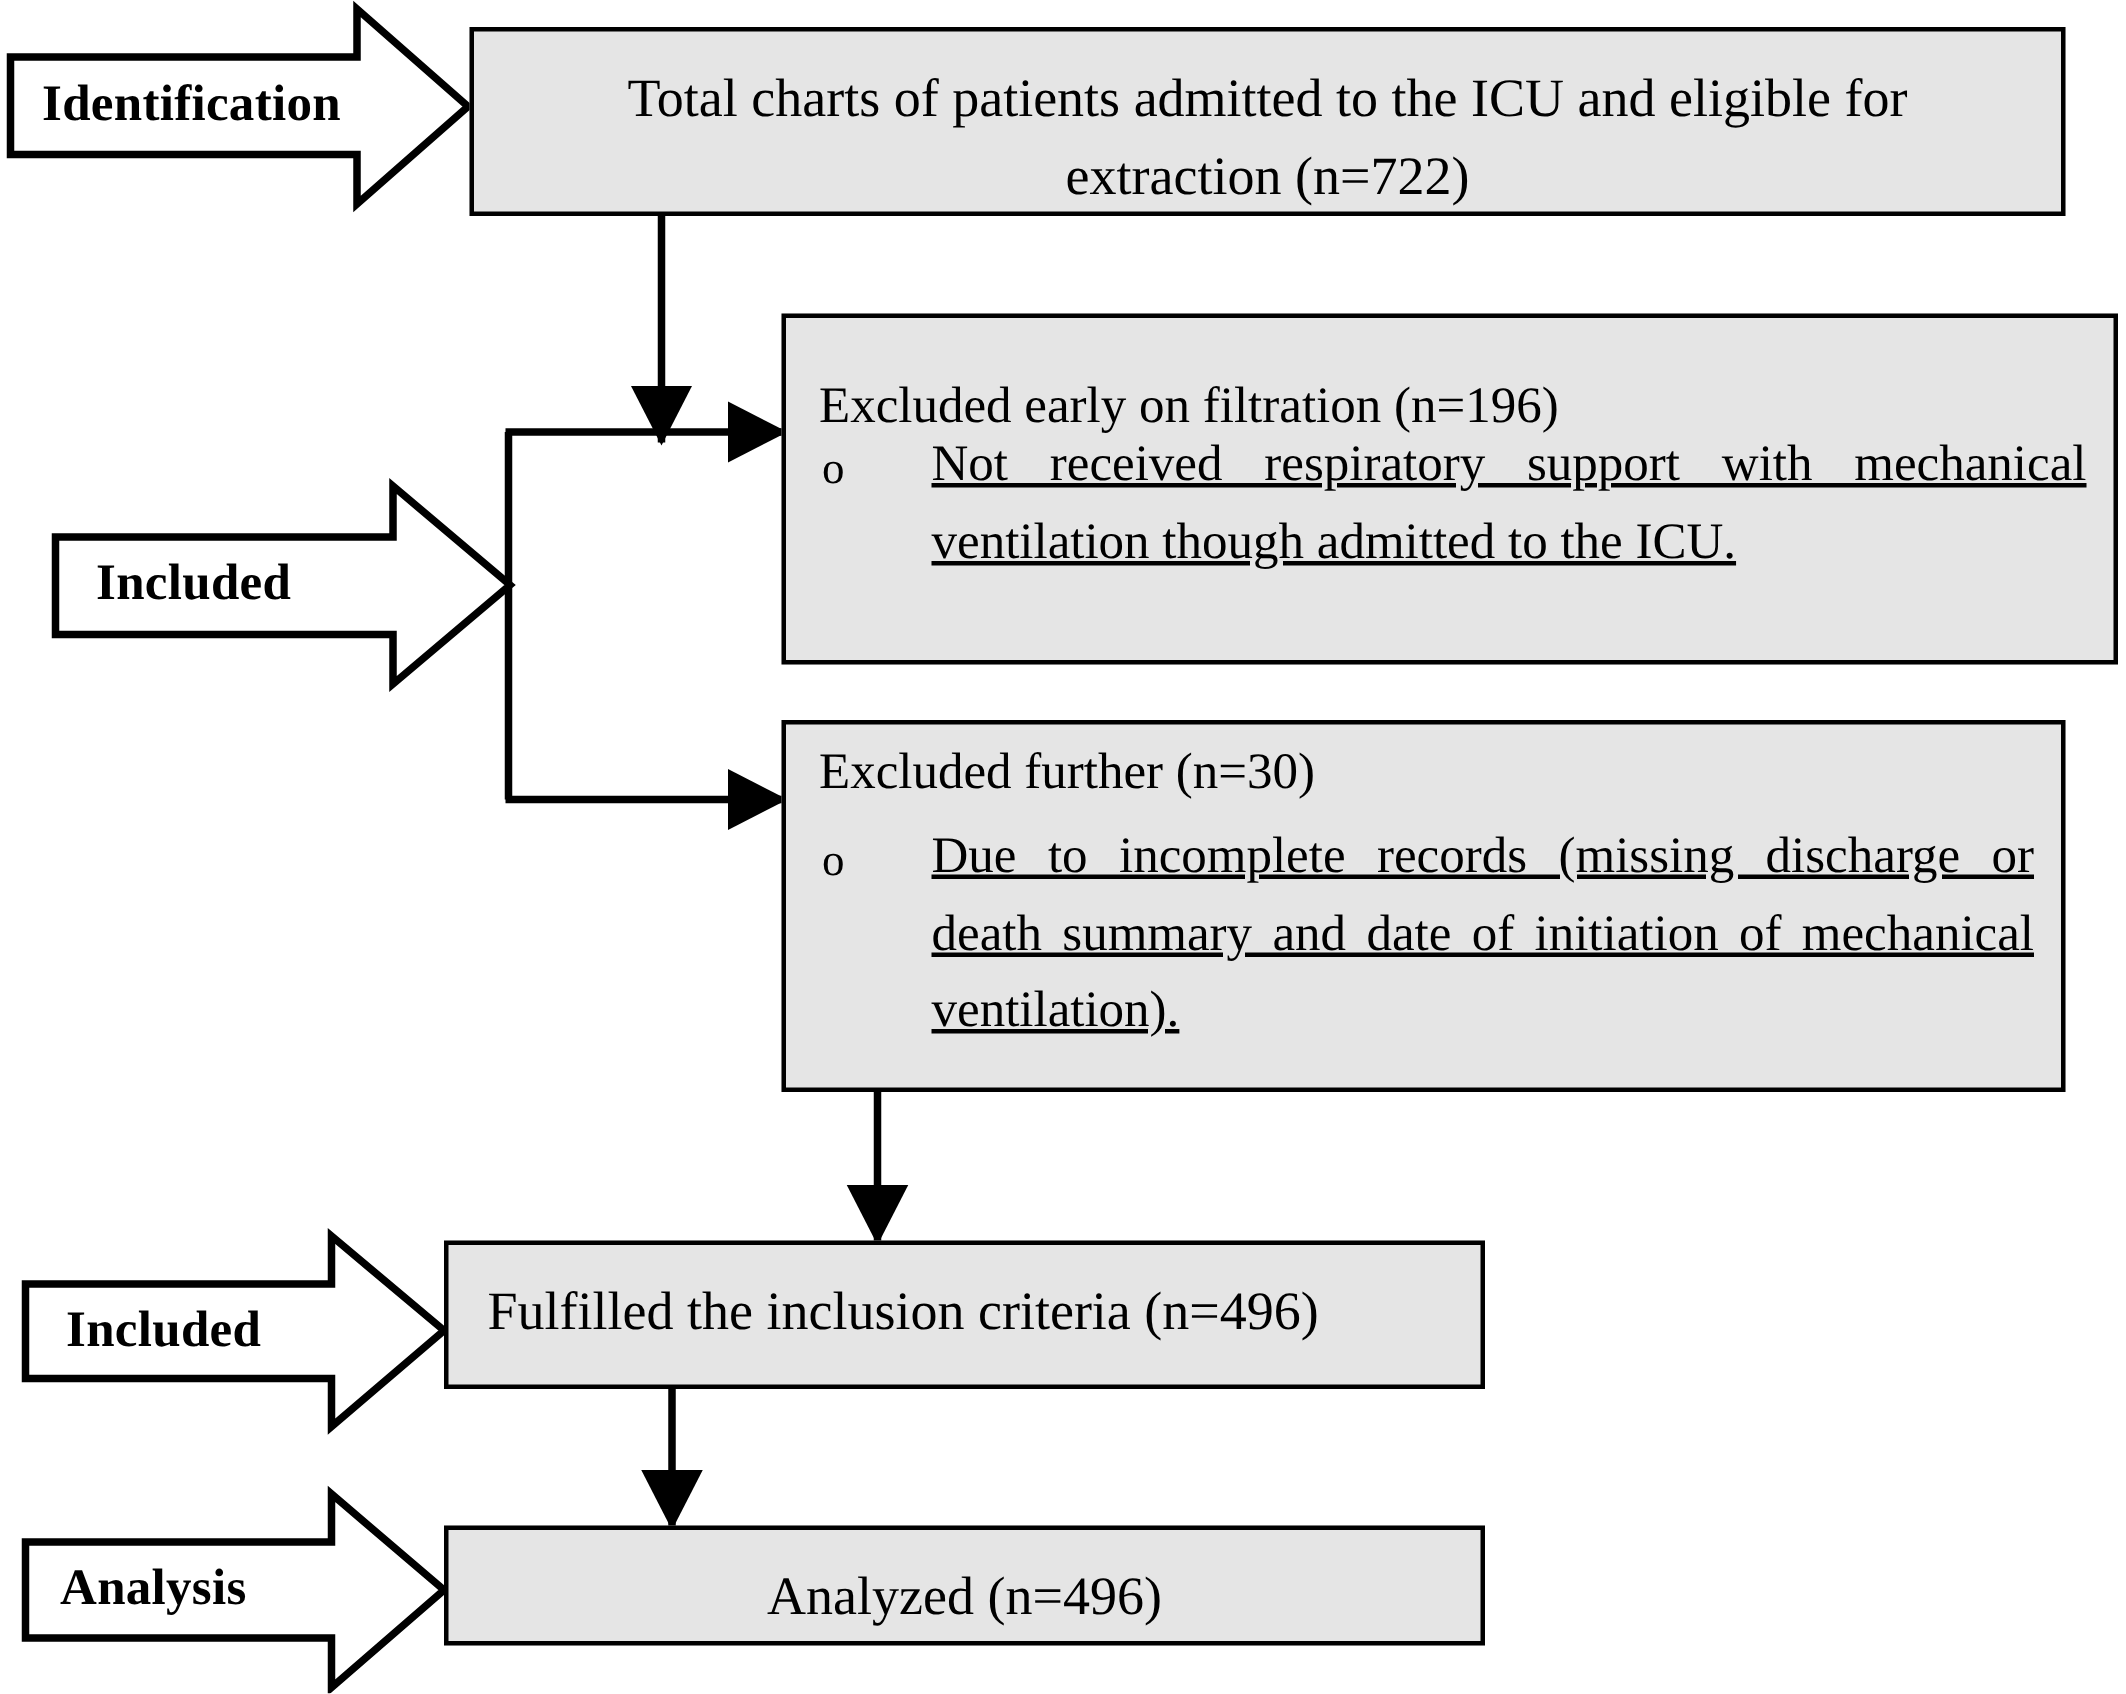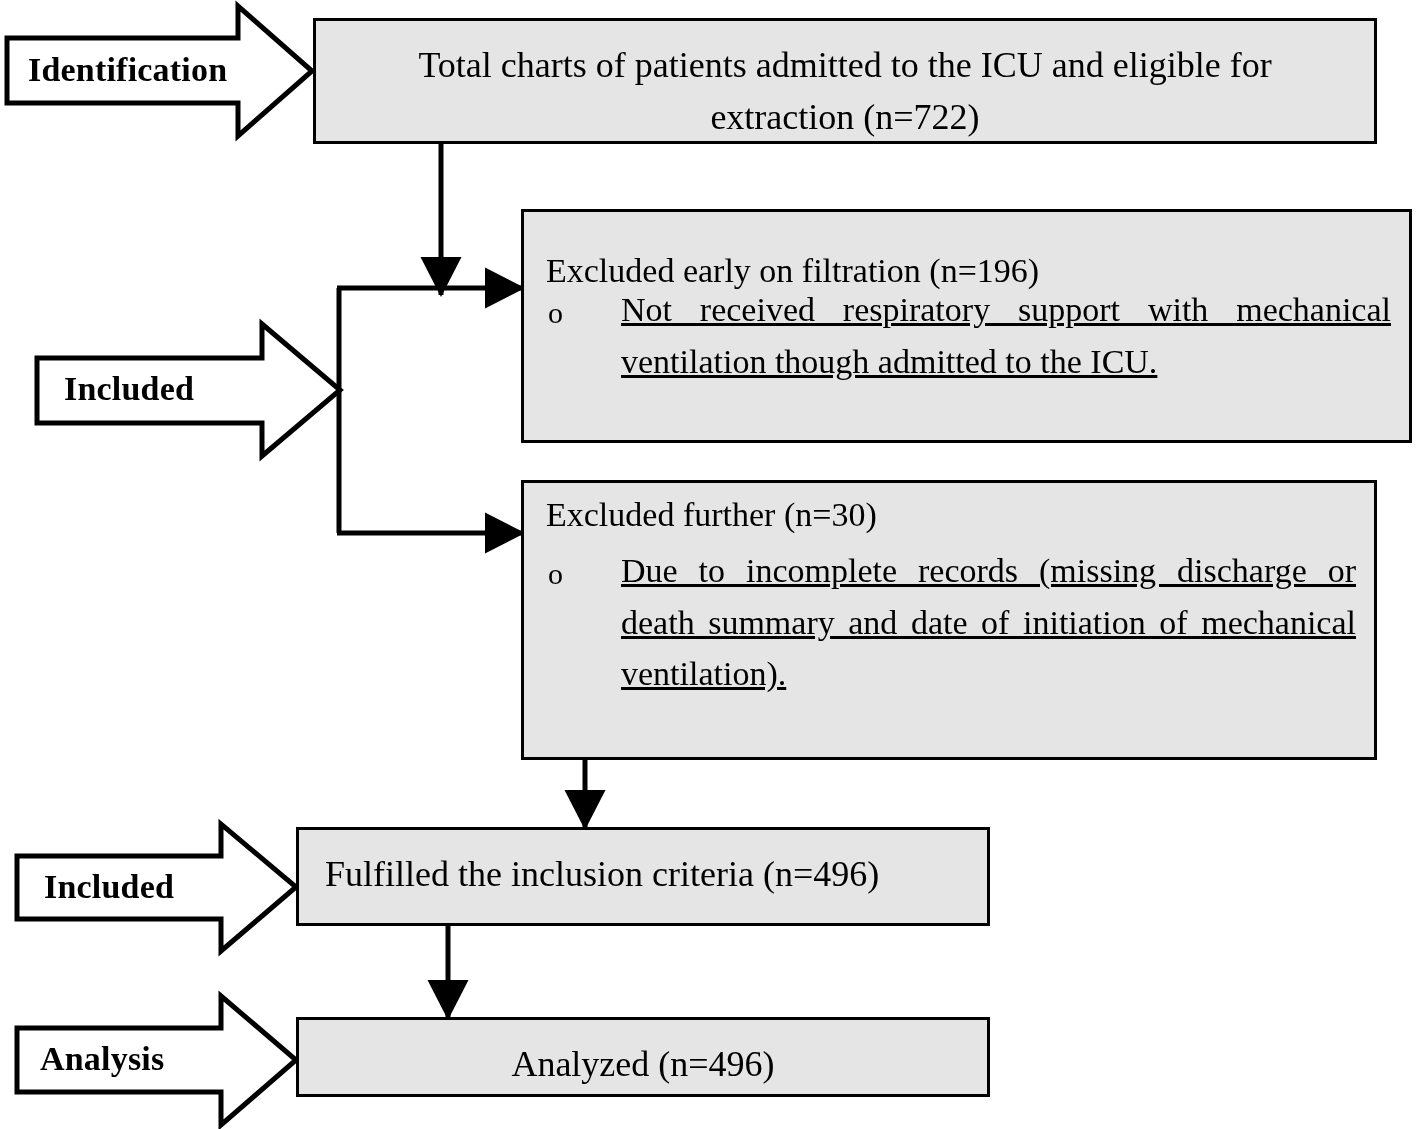--- a/index.html
+++ b/index.html
@@ -154,21 +154,21 @@
   </div>
 
   <div class="box" style="left:521px; top:209px; width:891px; height:234px;">
     <div class="excl-head" style="top:16px;margin-top:23px;">Excluded early on filtration (n=196)</div>
     <div class="bullet-row" style="left:24px; top:78px; right:18px;">
       <span class="bullet-marker">o</span>
       <span class="bullet-text" style="left:73px; right:0; top:-6px; display:block;">Not received respiratory support with mechanical ventilation though admitted to the ICU.</span>
     </div>
   </div>
 
-  <div class="box" style="left:521px; top:480px; width:856px; height:280px;">
+  <div class="box" style="left:521px; top:480px; width:856px; height:248px;">
     <div class="excl-head" style="top:12px;">Excluded further (n=30)</div>
     <div class="bullet-row" style="left:24px; top:68px; right:18px;">
       <span class="bullet-marker">o</span>
       <span class="bullet-text" style="left:73px; right:0; top:-6px; display:block;">Due to incomplete records (missing discharge or death summary and date of initiation of mechanical ventilation).</span>
     </div>
   </div>
 
   <div class="box" style="left:296px; top:827px; width:694px; height:99px;">
     <div class="box-inner ctr-text" style="top:18px; padding:0 20px; text-align:left; padding-left:26px;">Fulfilled the inclusion criteria (n=496)</div>
   </div>

